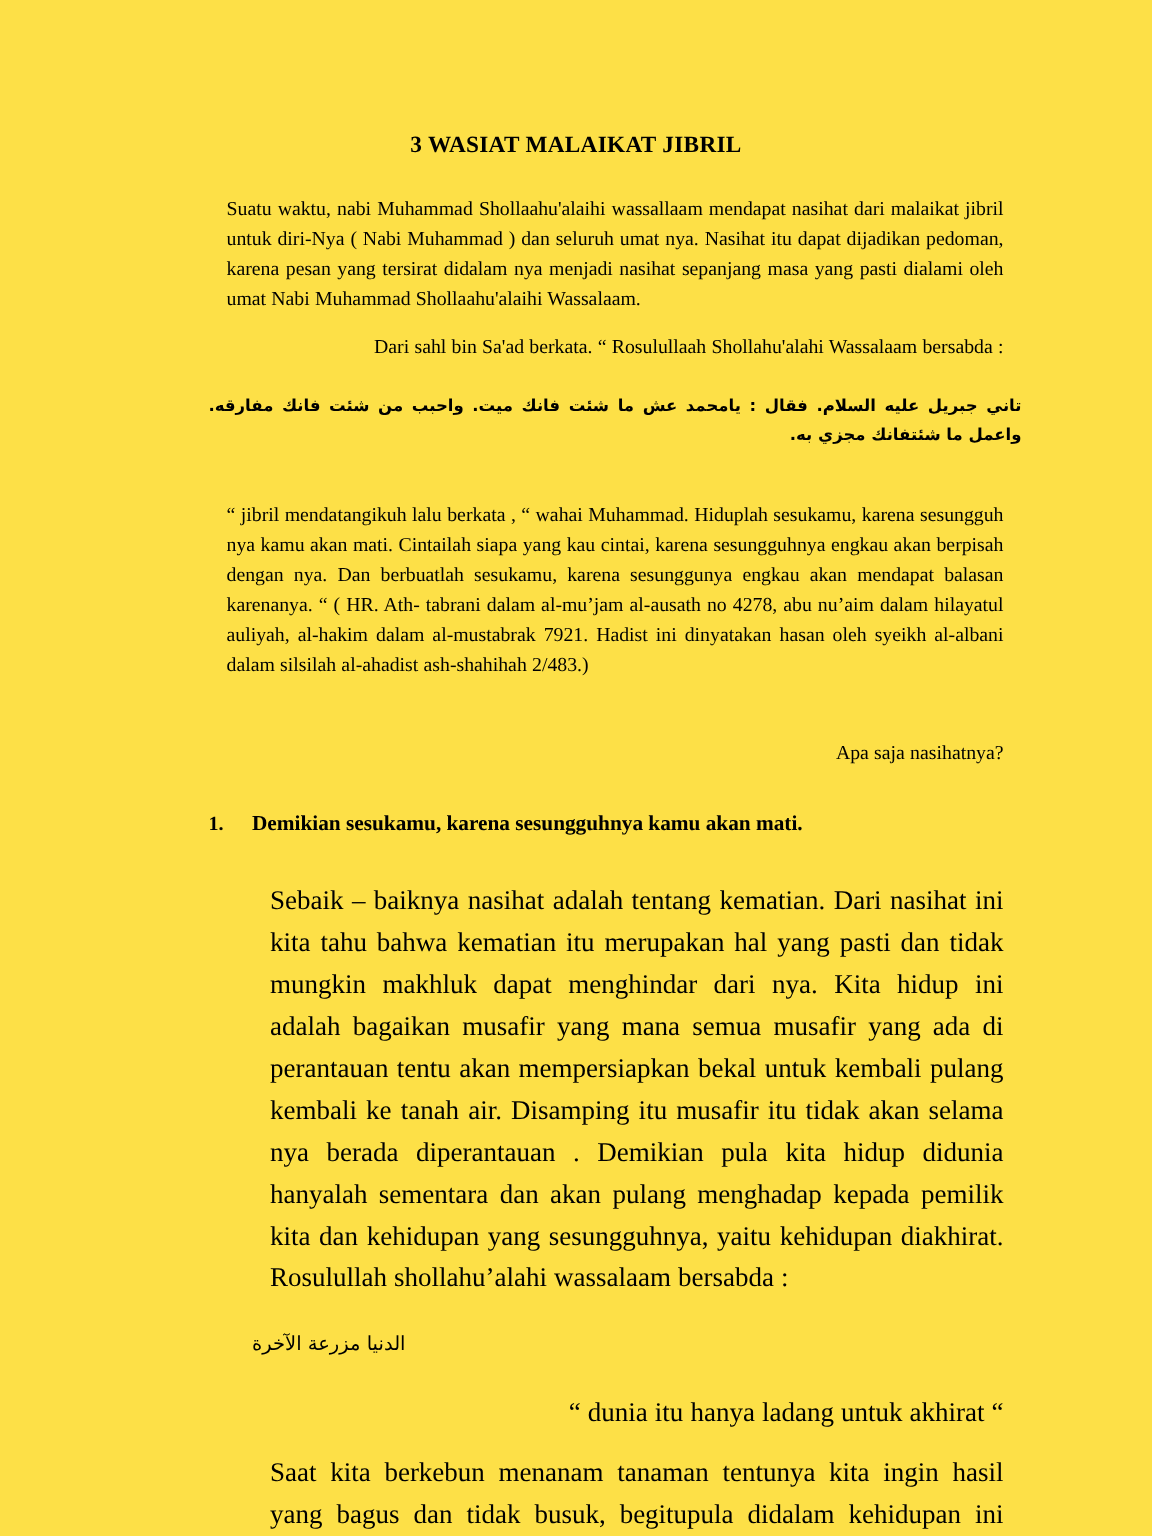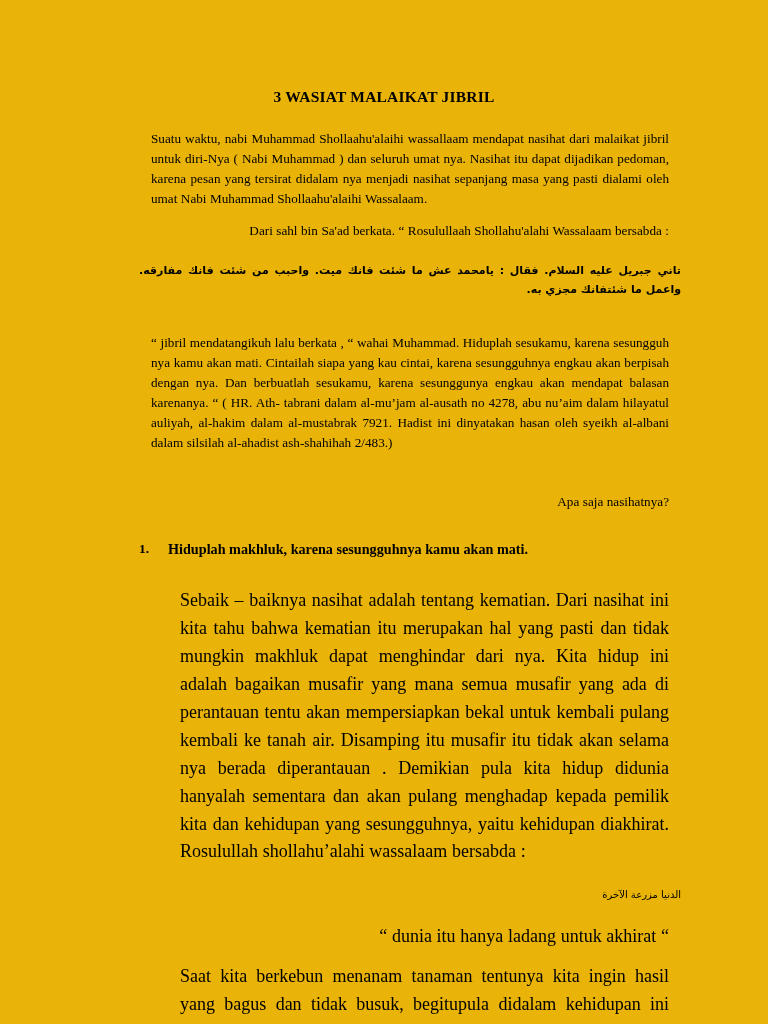--- a/index.html
+++ b/index.html
@@ -13,21 +13,21 @@
     position: relative;
     font-family: "Liberation Serif", "DejaVu Serif", serif;
     color: #000000;
     overflow: hidden;
   }
   .page {
     position: absolute;
     left: 0; top: 0;
     width: 768px;
     height: 1024px;
-    background: #eab308;
+    background: #fde047;
     box-sizing: border-box;
     padding: 88px 87px 0 139px;
   }
   .doc-title {
     text-align: center;
     font-weight: bold;
     font-size: 15.5px;
     letter-spacing: 0.2px;
     margin: 0 0 22px 0;
     padding-right: 52px;
@@ -51,23 +51,23 @@
     direction: rtl;
     text-align: justify;
     font-family: "DejaVu Sans", sans-serif;
     font-weight: bold;
     font-size: 11px;
     line-height: 1.72;
     unicode-bidi: embed;
   }
   .arabic-right {
     direction: rtl;
-    text-align: right;
+    text-align: left;
     font-family: "DejaVu Sans", sans-serif;
-    font-size: 10px;
+    font-size: 13px;
     line-height: 1.5;
     unicode-bidi: embed;
   }
   .arabic-center-right {
     direction: rtl;
     text-align: left;
     font-family: "DejaVu Sans", sans-serif;
     font-size: 12.4px;
     line-height: 1.7;
     unicode-bidi: embed;
@@ -120,21 +120,21 @@
   <p class="para">“ jibril mendatangikuh lalu berkata , “ wahai Muhammad.  Hiduplah sesukamu, karena sesungguh nya kamu akan mati.  Cintailah siapa yang kau cintai,  karena sesungguhnya engkau akan berpisah dengan nya.  Dan berbuatlah sesukamu,  karena sesunggunya engkau akan mendapat balasan karenanya.  “ ( HR. Ath- tabrani dalam al-mu’jam al-ausath no 4278, abu nu’aim dalam hilayatul auliyah,  al-hakim dalam al-mustabrak 7921. Hadist ini dinyatakan hasan oleh syeikh al-albani dalam silsilah al-ahadist ash-shahihah 2/483.)</p>
 
   <div class="gap-md"></div>
 
   <p class="para tight">Apa saja nasihatnya?</p>
 
   <div class="gap-md"></div>
 
   <div class="list-item">
     <span class="list-number">1.</span>
-    <span class="list-heading">Hiduplah makhluk,  karena sesungguhnya kamu akan mati.</span>
+    <span class="list-heading">Demikian sesukamu,  karena sesungguhnya kamu akan mati.</span>
   </div>
 
   <div class="gap-md"></div>
 
   <div class="indent-block">
 
     <p class="para">Sebaik – baiknya nasihat adalah tentang kematian. Dari nasihat ini kita tahu bahwa kematian itu merupakan hal yang pasti dan tidak mungkin makhluk dapat menghindar dari nya. Kita hidup ini adalah bagaikan musafir yang mana semua musafir yang ada di perantauan tentu akan mempersiapkan bekal untuk kembali pulang kembali ke tanah air.  Disamping itu musafir itu tidak akan selama nya berada diperantauan . Demikian pula kita hidup didunia hanyalah sementara dan akan pulang menghadap kepada pemilik kita dan kehidupan yang sesungguhnya, yaitu kehidupan diakhirat.  Rosulullah shollahu’alahi wassalaam bersabda :</p>
 
     <div class="gap-sm"></div>
 

